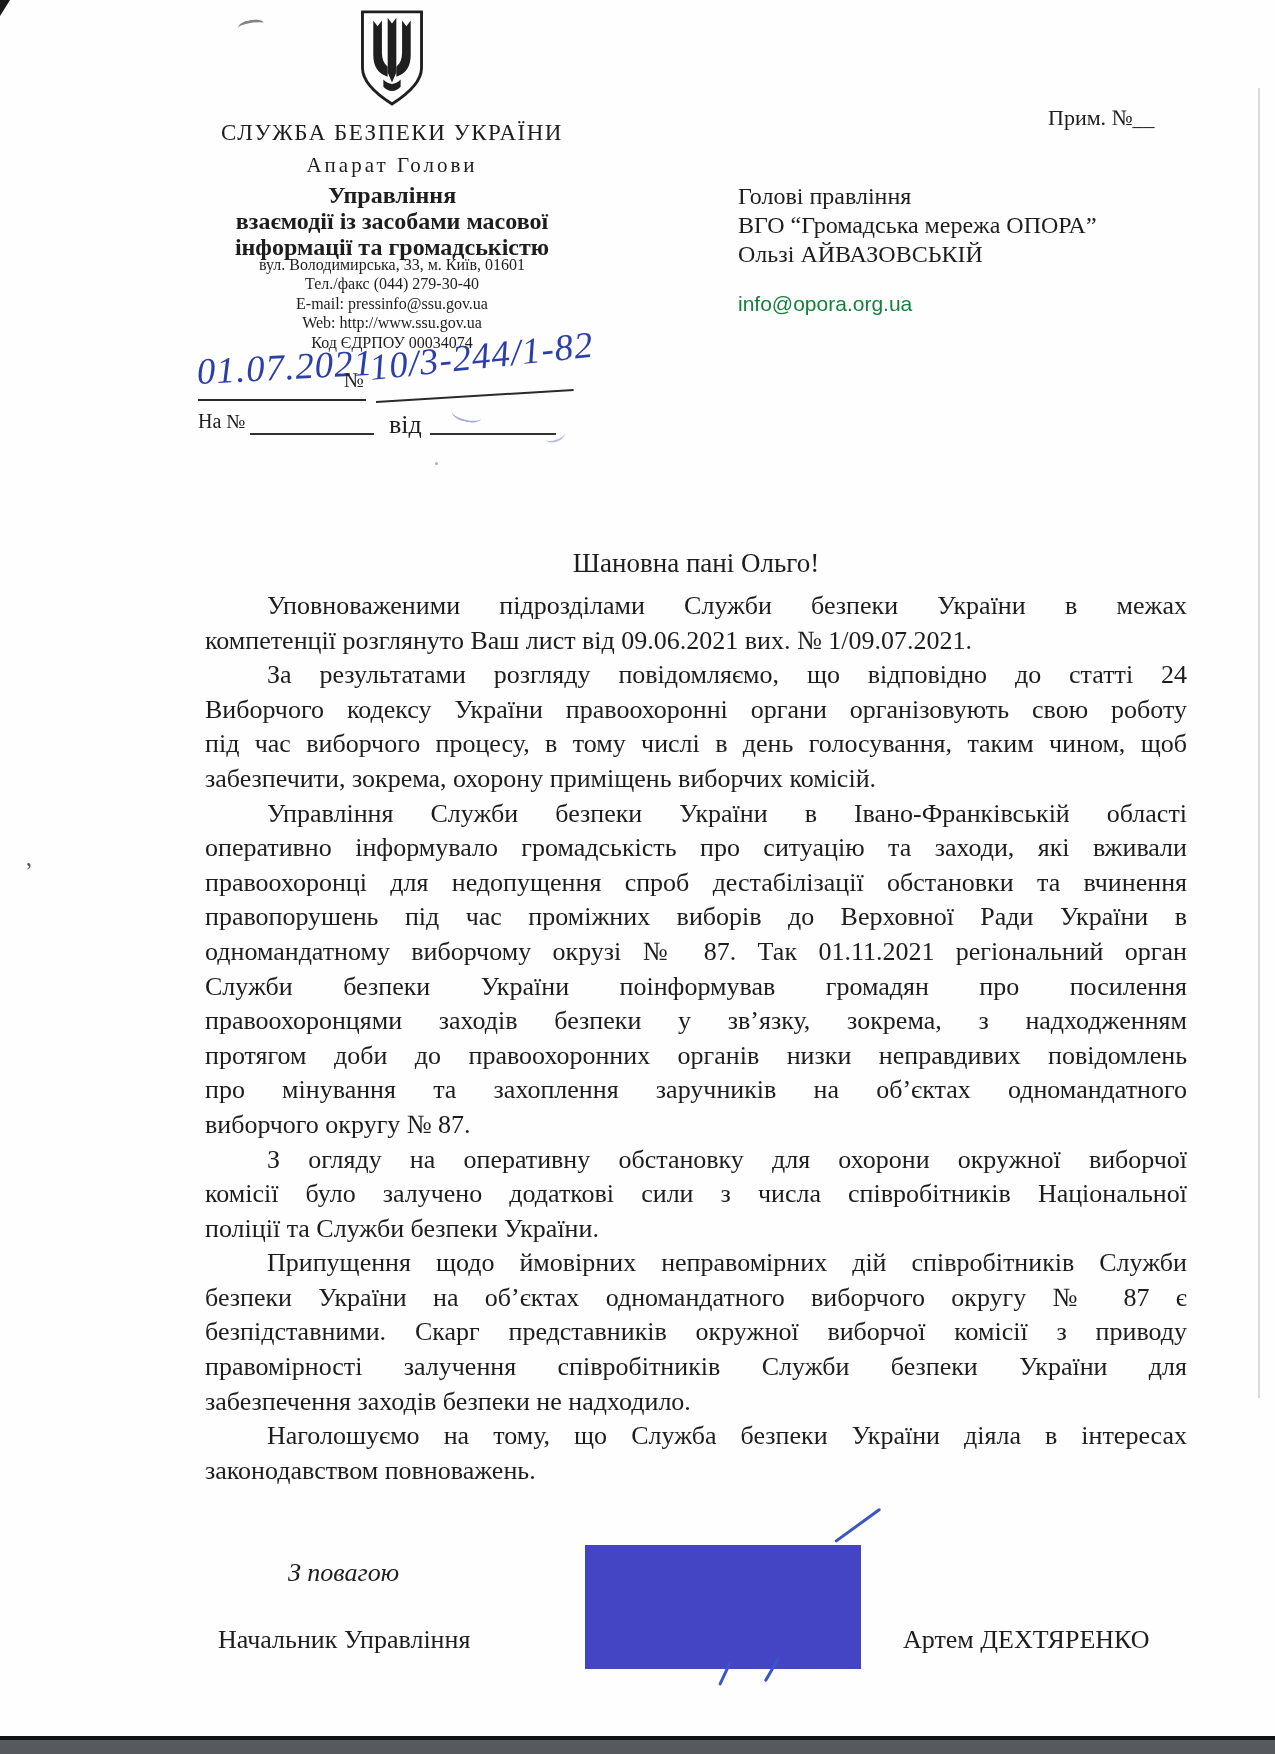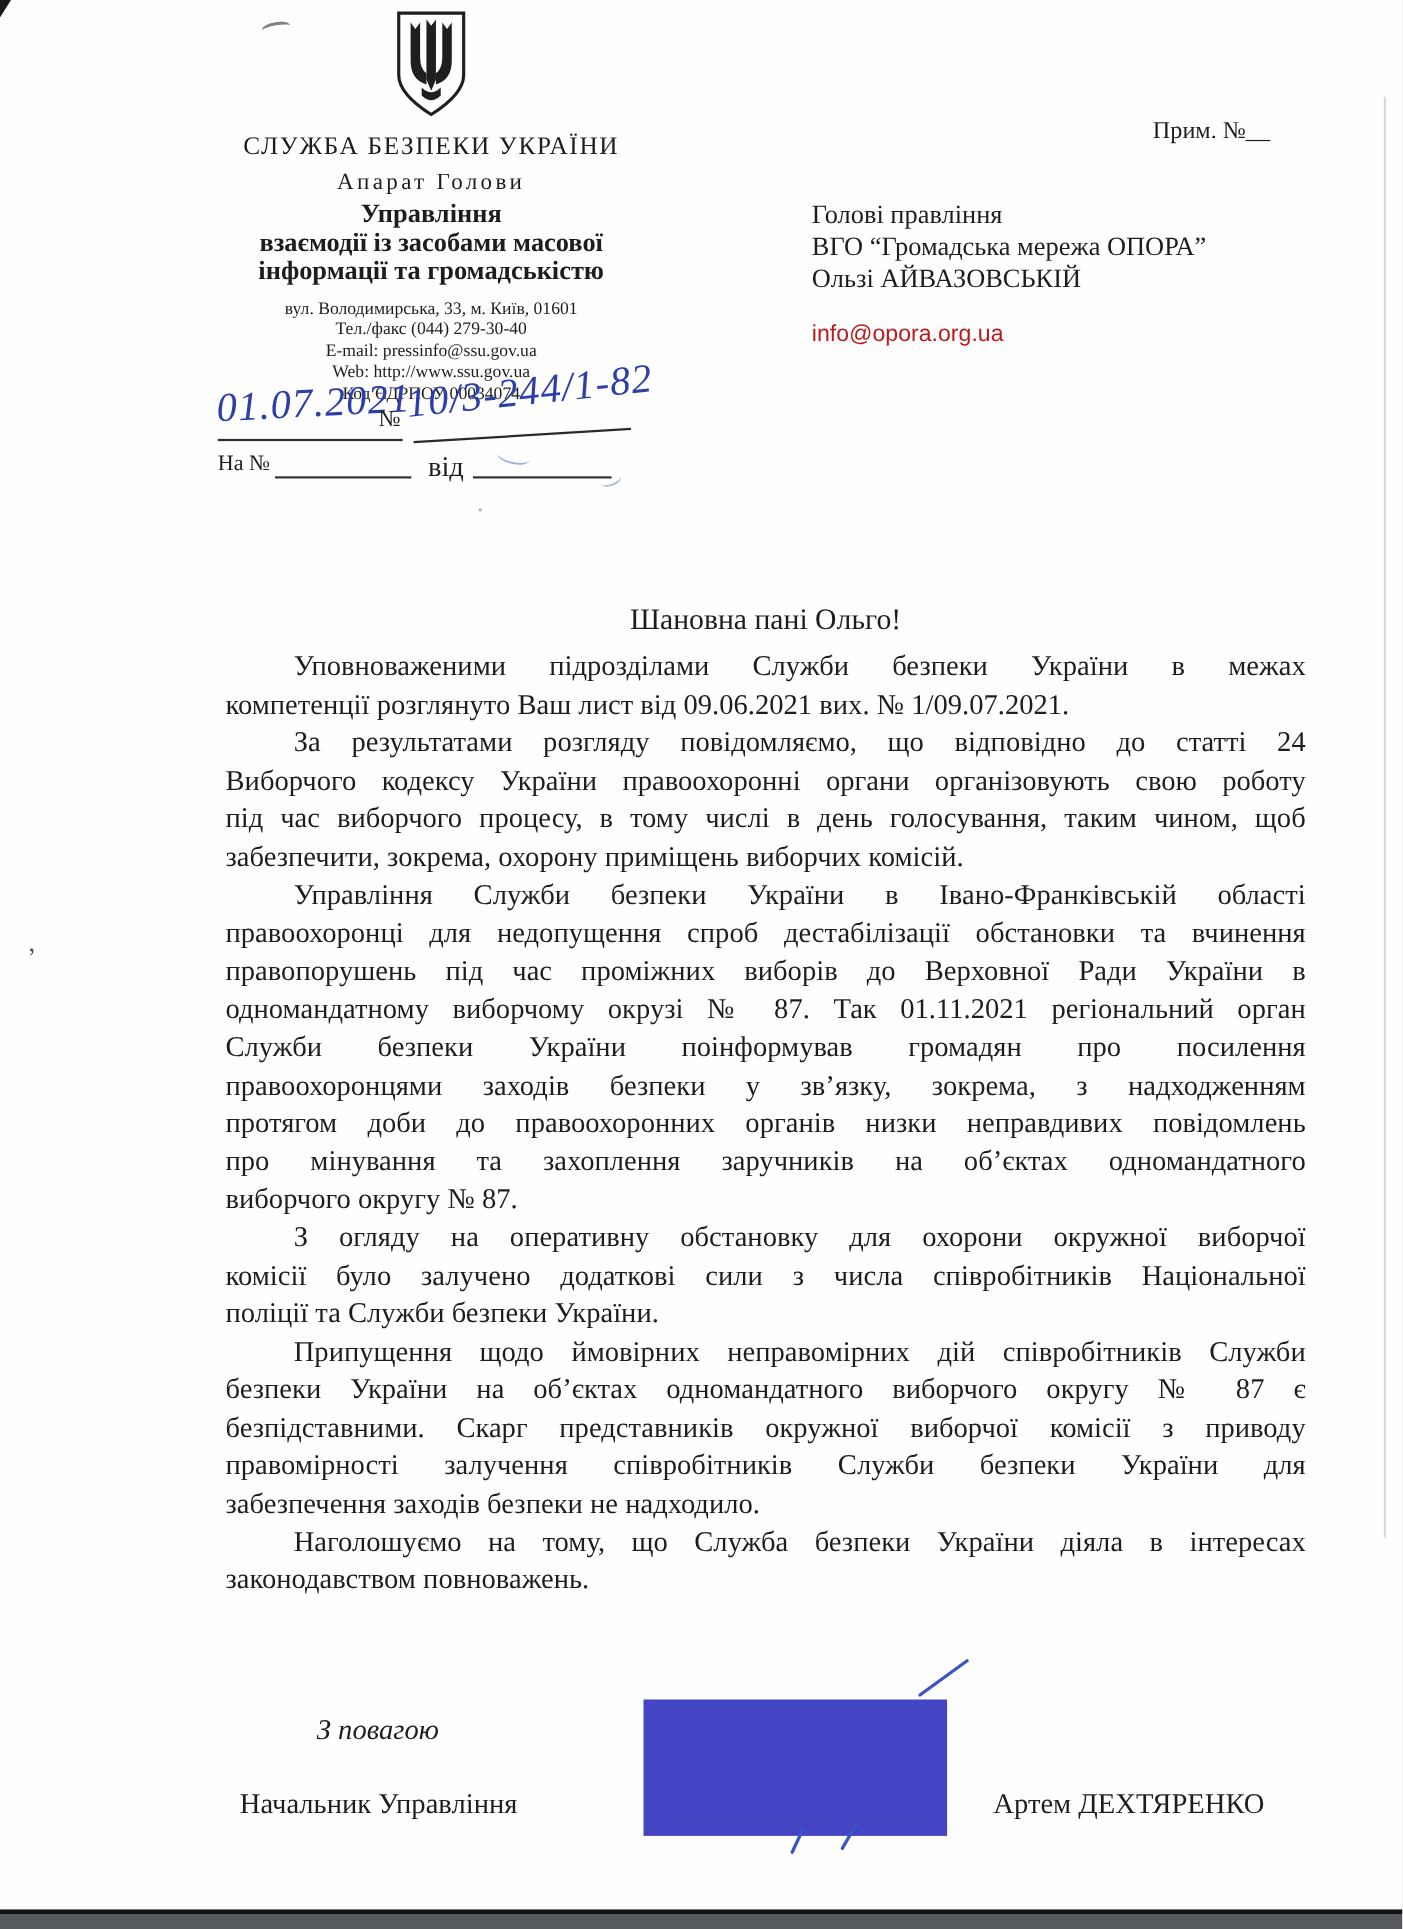--- a/index.html
+++ b/index.html
@@ -7,40 +7,40 @@
     position:relative;width:1275px;height:1754px;background:#fefefe;
     font-family:"Liberation Serif","DejaVu Serif",serif;color:#1d1d1d;
     overflow:hidden;margin:0 auto;
   }
   
   [data-name="corner-artifact"]{position:absolute;left:0;top:0;width:10px;height:16px;background:#1a1a1a;clip-path:polygon(0 0,100% 0,0 100%);}
   [data-name="trident-emblem-icon"]{position:absolute;left:356px;top:6px;width:72px;height:104px;}
   [data-name="org-name"]{position:absolute;left:180px;top:120px;width:424px;text-align:center;font-size:23px;letter-spacing:1.5px;}
   [data-name="org-subtitle"]{position:absolute;left:180px;top:153px;width:424px;text-align:center;font-size:21px;letter-spacing:3px;}
   [data-name="department-name"]{position:absolute;left:180px;top:182px;width:424px;text-align:center;font-weight:bold;font-size:24px;line-height:26px;}
-  [data-name="contact-block"]{position:absolute;left:180px;top:271px;width:424px;text-align:center;font-size:16px;line-height:19.4px;}
+  [data-name="contact-block"]{position:absolute;left:180px;top:255px;width:424px;text-align:center;font-size:16px;line-height:19.4px;}
   [data-name="smudge-mark-1"]{position:absolute;left:238px;top:20px;width:26px;height:8px;border-top:3px solid rgba(90,90,90,.75);border-radius:50%;transform:rotate(-10deg);}
   
   [data-name="handwritten-date"]{position:absolute;left:198px;top:350px;font-size:37px;font-style:italic;letter-spacing:1px;color:#2c3ea9;transform:rotate(-3deg);transform-origin:left bottom;white-space:nowrap;}
   [data-name="ref-no-symbol"]{position:absolute;left:344px;top:368px;font-size:21px;color:#1f1f1f;}
   [data-name="handwritten-number"]{position:absolute;left:372px;top:346px;font-size:37px;font-style:italic;letter-spacing:1px;color:#2c3ea9;transform:rotate(-6deg);transform-origin:left bottom;white-space:nowrap;}
   [data-name="ref-underline-left"]{position:absolute;left:198px;top:399px;width:168px;height:2px;background:#2a2a2a;}
   [data-name="ref-underline-right"]{position:absolute;left:376px;top:401px;width:198px;height:2px;background:#2a2a2a;transform:rotate(-3.5deg);transform-origin:left center;}
   [data-name="reply-ref-label-na"]{position:absolute;left:198px;top:410px;font-size:20px;}
   [data-name="reply-ref-underline-1"]{position:absolute;left:250px;top:433px;width:124px;height:2px;background:#333;}
   [data-name="reply-ref-label-vid"]{position:absolute;left:389px;top:410px;font-size:26px;}
   [data-name="reply-ref-underline-2"]{position:absolute;left:430px;top:433px;width:126px;height:2px;background:#333;}
   [data-name="ink-smudge-1"]{position:absolute;left:452px;top:408px;width:30px;height:12px;border-bottom:2px solid rgba(70,90,190,.5);border-radius:50%;transform:rotate(12deg);}
   [data-name="ink-smudge-2"]{position:absolute;left:545px;top:430px;width:20px;height:10px;border-bottom:2px solid rgba(70,90,190,.4);border-radius:50%;transform:rotate(-20deg);}
   [data-name="gray-speck"]{position:absolute;left:435px;top:462px;width:3px;height:3px;background:rgba(120,120,120,.6);border-radius:50%;}
   [data-name="margin-speck"]{position:absolute;left:26px;top:858px;font-size:24px;color:#555;transform:rotate(-10deg);}
   
   [data-name="copy-number-note"]{position:absolute;left:1048px;top:105px;font-size:22px;}
   [data-name="recipient-block"]{position:absolute;left:738px;top:182px;width:480px;font-size:24px;line-height:29px;}
-  [data-name="recipient-email"]{position:absolute;left:738px;top:292px;font-size:21px;font-family:"Liberation Sans","DejaVu Sans",sans-serif;color:#b91c1c;}
+  [data-name="recipient-email"]{position:absolute;left:738px;top:292px;font-size:21px;font-family:"Liberation Sans","DejaVu Sans",sans-serif;color:#15803d;}
   
   [data-name="salutation"]{position:absolute;left:205px;top:548px;width:982px;text-align:center;font-size:27px;}
   [data-name="letter-body"]{position:absolute;left:205px;top:589px;width:982px;font-size:26px;}
   .ln{height:34.6px;line-height:34.6px;white-space:nowrap;}
   .jl{text-align:justify;text-align-last:justify;text-justify:inter-word;white-space:normal;overflow:hidden;}
   .pl{text-align:left;white-space:nowrap;}
   .fl{text-indent:62px;}
   
   [data-name="closing-regards"]{position:absolute;left:288px;top:1558px;font-size:26px;font-style:italic;}
   [data-name="signer-title"]{position:absolute;left:218px;top:1625px;font-size:26px;}
@@ -115,20 +115,21 @@
       <div class="ln pl" data-name="body-line">компетенції розглянуто Ваш лист від 09.06.2021 вих. № 1/09.07.2021.</div>
     </div>
     <div data-name="paragraph">
       <div class="ln fl jl" data-name="body-line">За результатами розгляду повідомляємо, що відповідно до статті 24</div>
       <div class="ln jl" data-name="body-line">Виборчого кодексу України правоохоронні органи організовують свою роботу</div>
       <div class="ln jl" data-name="body-line">під час виборчого процесу, в тому числі в день голосування, таким чином, щоб</div>
       <div class="ln pl" data-name="body-line">забезпечити, зокрема, охорону приміщень виборчих комісій.</div>
     </div>
     <div data-name="paragraph">
       <div class="ln fl jl" data-name="body-line">Управління Служби безпеки України в Івано-Франківській області</div>
+      <div class="ln jl" data-name="body-line">оперативно інформувало громадськість про ситуацію та заходи, які вживали</div>
       <div class="ln jl" data-name="body-line">правоохоронці для недопущення спроб дестабілізації обстановки та вчинення</div>
       <div class="ln jl" data-name="body-line">правопорушень під час проміжних виборів до Верховної Ради України в</div>
       <div class="ln jl" data-name="body-line">одномандатному виборчому окрузі № 87. Так 01.11.2021 регіональний орган</div>
       <div class="ln jl" data-name="body-line">Служби безпеки України поінформував громадян про посилення</div>
       <div class="ln jl" data-name="body-line">правоохоронцями заходів безпеки у зв’язку, зокрема, з надходженням</div>
       <div class="ln jl" data-name="body-line">протягом доби до правоохоронних органів низки неправдивих повідомлень</div>
       <div class="ln jl" data-name="body-line">про мінування та захоплення заручників на об’єктах одномандатного</div>
       <div class="ln pl" data-name="body-line">виборчого округу № 87.</div>
     </div>
     <div data-name="paragraph">

